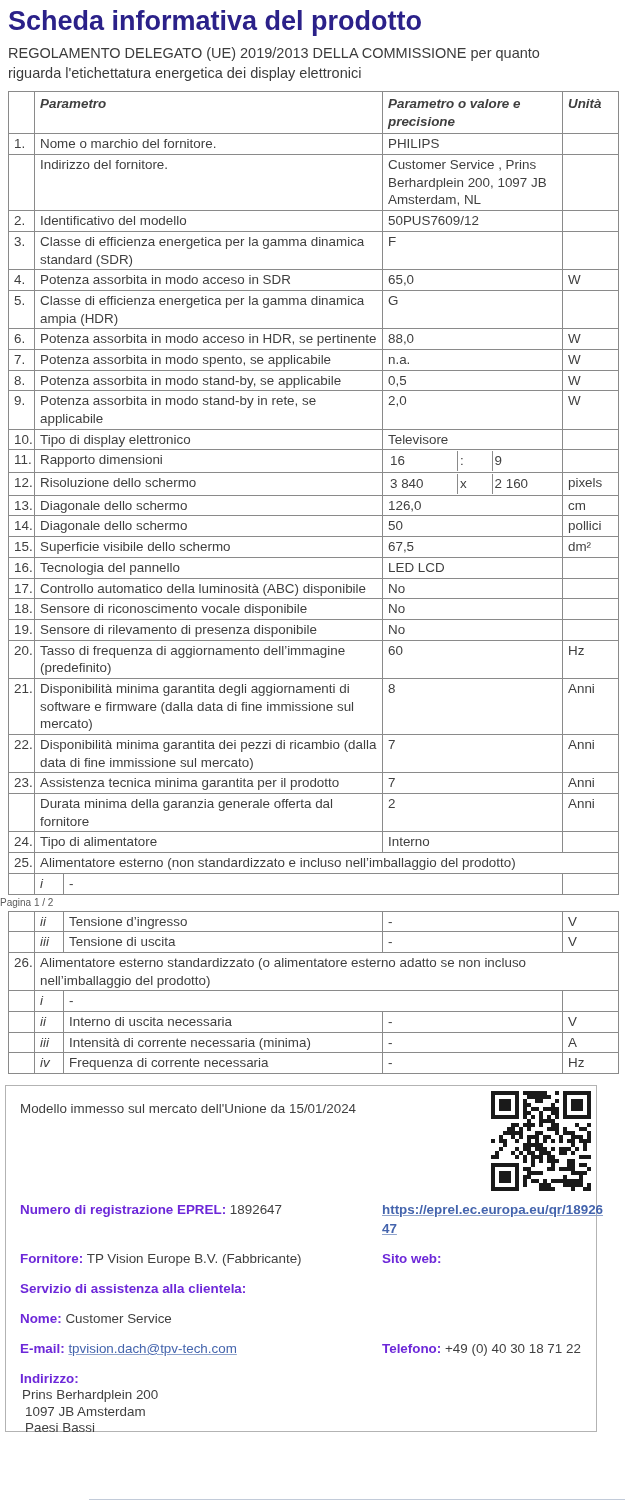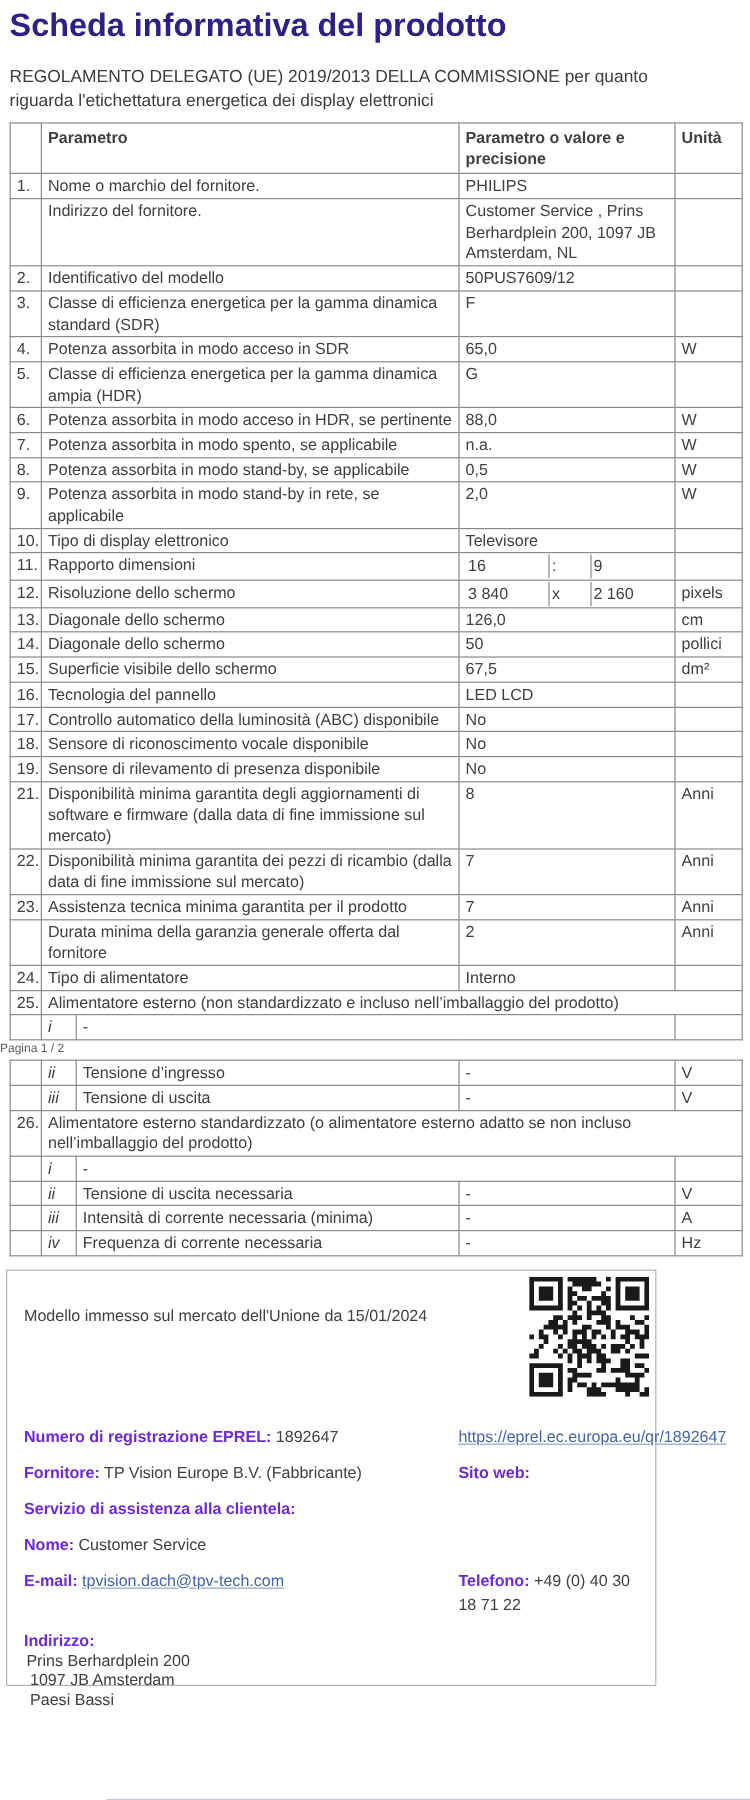--- a/index.html
+++ b/index.html
@@ -3,60 +3,60 @@
 <meta charset="utf-8">
 <style>
   html,body{margin:0;padding:0;}
   body{
     width:625px;height:1500px;background:#ffffff;overflow:hidden;
     font-family:"Liberation Sans", sans-serif;color:#3f3f3f;position:relative;
   }
   .page{position:relative;width:625px;height:1500px;}
   h1.title{
     font-size:27px;font-weight:bold;color:#2b2189;
-    margin:6px 0 17px 8px;letter-spacing:0;
+    margin:6px 0 6px 8px;letter-spacing:0;
   }
   .subtitle{
     font-size:14.5px;line-height:1.38;margin:0 0 8px 8px;max-width:575px;color:#3c3c3c;
   }
   table.fiche{
     margin-left:8px;width:610px;border-collapse:collapse;table-layout:fixed;
     font-size:13.4px;line-height:1.32;
   }
   table.fiche th, table.fiche td{
     border:1px solid #8a8a8a;padding:1px 5px;vertical-align:top;
     font-weight:normal;text-align:left;overflow:hidden;
   }
-  table.fiche thead th{font-weight:bold;padding-top:3px;padding-bottom:3px;}
+  table.fiche thead th{font-weight:bold;padding-top:3px;padding-bottom:3px;font-style:italic;}
   td.c-num, th.c-num{text-align:right;padding-right:5px;}
   td.c-roman{font-style:italic;text-align:center;}
   td.v-right{text-align:right;}
   td.v-left{text-align:left;}
   td.split{padding:0;}
   .split-wrap{display:flex;width:100%;}
   .split-wrap span{display:block;text-align:left;padding:1px 2px;}
   .split-wrap .s1{width:42%;}
   .split-wrap .s2{width:19%;border-left:1px solid #8a8a8a;border-right:1px solid #8a8a8a;}
   .split-wrap .s3{width:39%;}
   .pagenum{
     font-size:10px;color:#5a5a5a;text-align:left;margin:2px 8px 3px 0;
   }
   .info-box{
     position:relative;box-sizing:border-box;
-    margin:11px 5px 0 5px;width:542px;height:347px;
-    border:1px solid #b3b3b3;padding:28px 14px;font-size:13.4px;
+    margin:11px 5px 0 5px;width:592px;height:347px;
+    border:1px solid #b3b3b3;padding:13px 14px;font-size:13.4px;
   }
   .qr{position:absolute;top:5px;right:5px;width:100px;height:100px;}
   .note{line-height:20px;max-width:470px;}
   .spacer{height:81px;}
   .f-row{display:grid;grid-template-columns:362px 1fr;margin-bottom:10px;line-height:20px;}
   .f-row.single{grid-template-columns:1fr;}
   .f-label{font-weight:bold;color:#6d28d9;}
   a.link{color:#4464ad;text-decoration:underline;text-decoration-color:#8fa3cc;}
-  .eprel-link{display:inline-block;width:228px;word-break:break-all;line-height:19px;}
+  .eprel-link{display:inline-block;width:228px;word-break:break-all;line-height:19px;font-weight:bold;}
   .addr{line-height:16.5px;margin-top:-4px;}
   .addr div{padding-left:2px;}
   .addr div + div{padding-left:5px;}
   .bottom-bar{
     position:absolute;left:89px;right:0;bottom:0;height:7px;background:#c2cbd9;
   }
 </style>
 </head>
 <body>
 
@@ -208,20 +208,26 @@
           <td class="v-right">No</td>
           <td></td>
         </tr>
         <tr>
           <td class="c-num">19.</td>
           <td colspan="2">Sensore di rilevamento di presenza disponibile</td>
           <td class="v-right">No</td>
           <td></td>
         </tr>
         <tr>
+          <td class="c-num">20.</td>
+          <td colspan="2">Tasso di frequenza di aggiornamento dell’immagine (predefinito)</td>
+          <td class="v-right">60</td>
+          <td>Hz</td>
+        </tr>
+        <tr>
           <td class="c-num">21.</td>
           <td colspan="2">Disponibilità minima garantita degli aggiornamenti di software e firmware (dalla data di fine immissione sul mercato)</td>
           <td class="v-right">8</td>
           <td>Anni</td>
         </tr>
         <tr>
           <td class="c-num">22.</td>
           <td colspan="2">Disponibilità minima garantita dei pezzi di ricambio (dalla data di fine immissione sul mercato)</td>
           <td class="v-right">7</td>
           <td>Anni</td>
@@ -288,21 +294,21 @@
         </tr>
         <tr>
           <td class="c-num"></td>
           <td class="c-roman">i</td>
           <td class="v-left" colspan="2">-</td>
           <td></td>
         </tr>
         <tr>
           <td class="c-num"></td>
           <td class="c-roman">ii</td>
-          <td>Tensione di uscita necessaria</td>
+          <td>Interno di uscita necessaria</td>
           <td class="v-right">-</td>
           <td>V</td>
         </tr>
         <tr>
           <td class="c-num"></td>
           <td class="c-roman">iii</td>
           <td>Intensità di corrente necessaria (minima)</td>
           <td class="v-right">-</td>
           <td>A</td>
         </tr>

